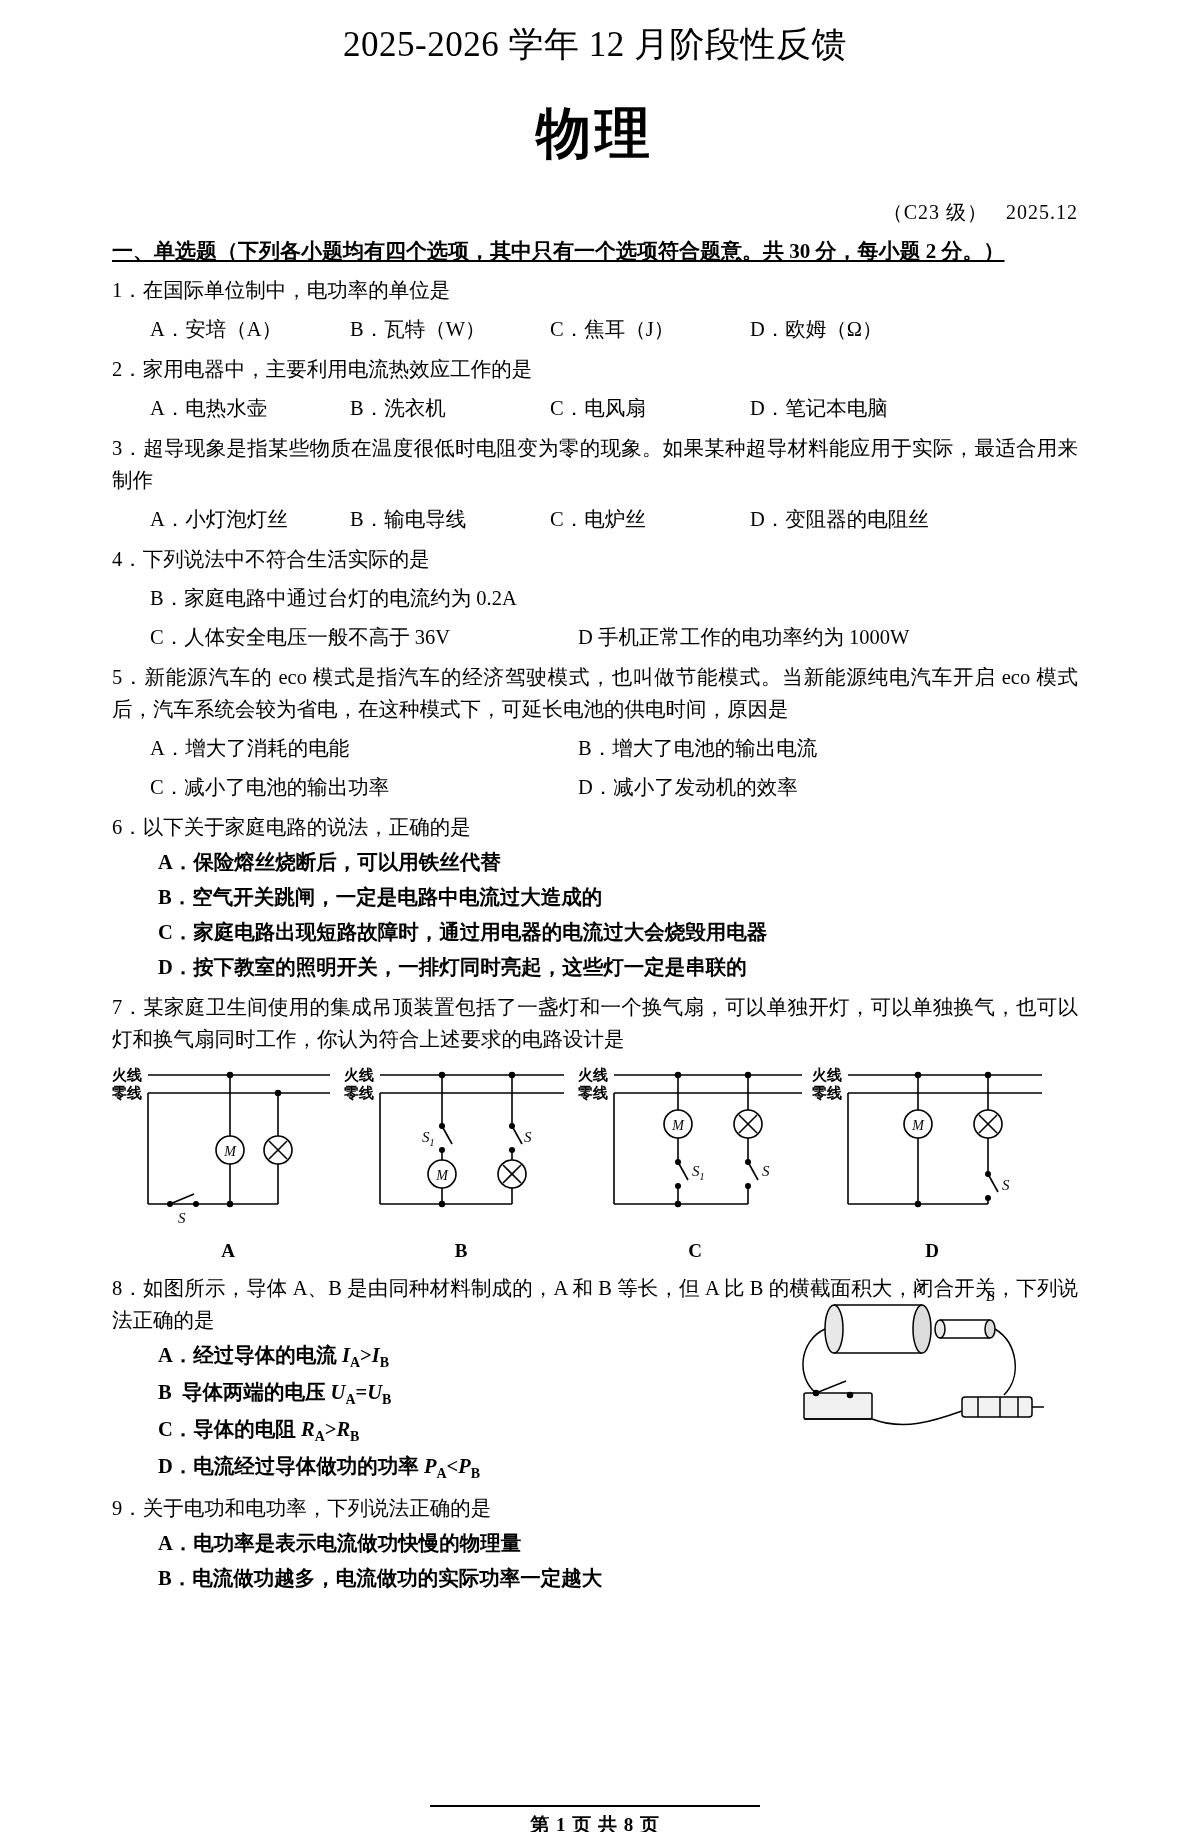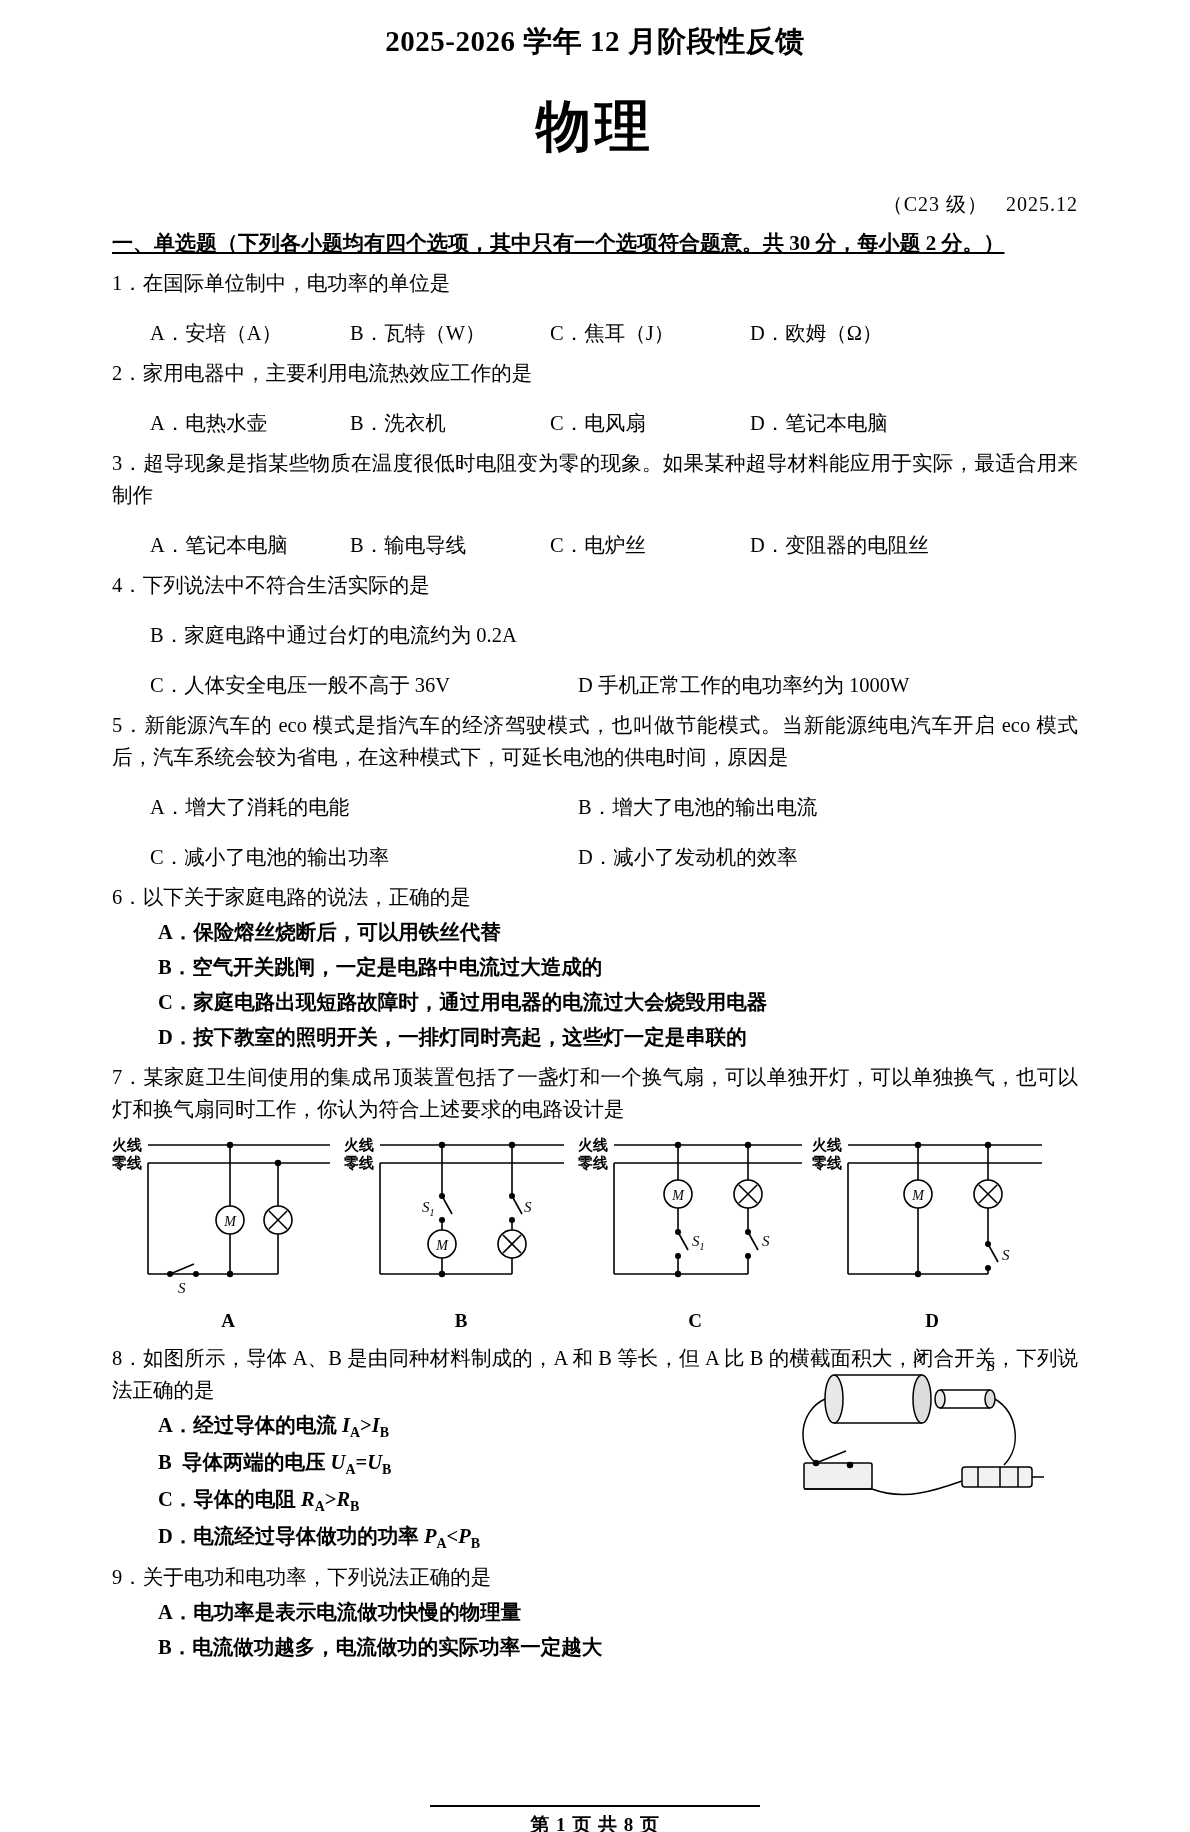--- a/index.html
+++ b/index.html
@@ -18,22 +18,22 @@
   .page {
     width: 1190px;
     height: 1832px;
     position: relative;
     box-sizing: border-box;
     padding: 0 112px;
   }
   
   .doc-title {
     text-align: center;
-    font-size: 29px;
-    font-weight: bold;
+    font-size: 35px;
+    font-weight: normal;
     letter-spacing: 0.5px;
     margin-top: 24px;
     line-height: 1.2;
   }
   .subject-title {
     text-align: center;
     font-size: 55px;
     font-weight: bold;
     margin-top: 38px;
     line-height: 1.1;
@@ -63,21 +63,21 @@
     line-height: 1.56;
     margin-top: 4px;
   }
   .q-stem {
     text-align: justify;
     text-indent: 0;
     margin-top: 8px;
   }
   .opts-row {
     display: flex;
-    margin-top: 18px;
+    margin-top: 7px;
     padding-left: 38px;
   }
   .opt { white-space: nowrap; }
   
   .opts-4 .opt:nth-child(1) { width: 200px; }
   .opts-4 .opt:nth-child(2) { width: 200px; }
   .opts-4 .opt:nth-child(3) { width: 200px; }
   .opts-4 .opt:nth-child(4) { width: 220px; }
   
   .opts-2 .opt:nth-child(1) { width: 428px; }
@@ -170,21 +170,21 @@
       <span class="opt">C．电风扇</span>
       <span class="opt">D．笔记本电脑</span>
     </div>
   </div>
 
   <div class="q">
     <div class="q-stem">
       <span>3．</span><span>超导现象是指某些物质在温度很低时电阻变为零的现象。如果某种超导材料能应用于实际，最适合用来制作</span>
     </div>
     <div class="opts-row opts-4">
-      <span class="opt">A．笔记本电脑</span>
+      <span class="opt">A．小灯泡灯丝</span>
       <span class="opt">B．输电导线</span>
       <span class="opt">C．电炉丝</span>
       <span class="opt">D．变阻器的电阻丝</span>
     </div>
   </div>
 
   <div class="q">
     <div class="q-stem">
       <span>4．</span><span>下列说法中不符合生活实际的是</span>
     </div>

